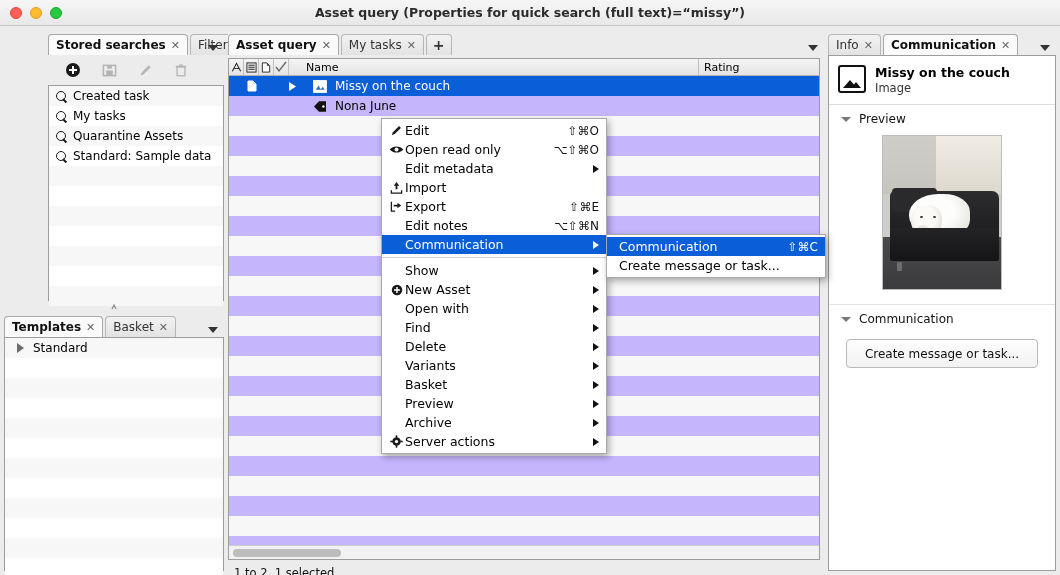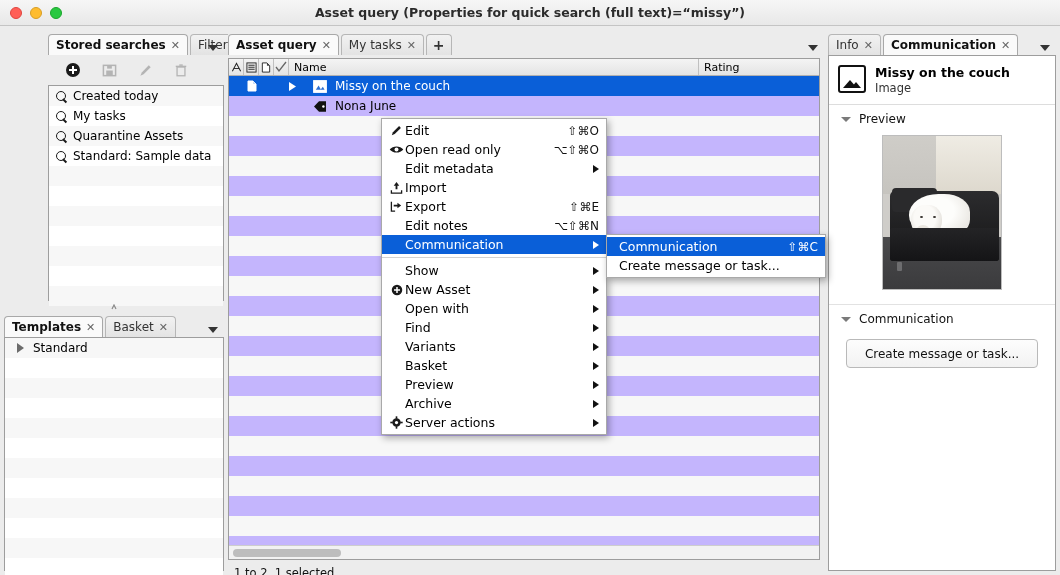--- a/index.html
+++ b/index.html
@@ -113,21 +113,21 @@
     position:absolute; left:0; top:30px; width:592px; height:502px;
     border:1px solid #9d9d9d; background:#fff; overflow:hidden;
   }
   .colhead {
     height:17px; display:flex; align-items:stretch;
     background:linear-gradient(#f4f4f4,#e4e4e4);
     border-bottom:1px solid #b0b0b0; font-size:11px;
   }
   .ch { border-right:1px solid #c0c0c0; display:flex; align-items:center;
         justify-content:center; }
-  .ch.name { justify-content:flex-start; padding-left:5px; flex:1; }
+  .ch.name { justify-content:flex-start; padding-left:5px; flex:1;margin-left:12px; }
   .ch.icon { width:15px; }
   .ch.rating { width:120px; padding-left:5px; justify-content:flex-start;}
   .rows { position:relative; }
   .row { height:20px; display:flex; align-items:center; font-size:12px; }
   .row.odd { background:#f7f7f7; }
   .row.even { background:#c4b5fd; }
   .row.selected { background:#0a5fd8; color:#fff; }
   .row .c-doc { width:46px; display:flex; justify-content:center; }
   .row .c-tri { width:34px; display:flex; justify-content:center; }
   .row .c-thumb { width:22px; display:flex; justify-content:center; }
@@ -310,21 +310,21 @@
           <rect x="2" y="2.5" width="12" height="1.6" fill="#b4b4b4"></rect>
           <rect x="6" y="1" width="4" height="1.6" fill="#b4b4b4"></rect>
         </svg>
     </div>
   </div>
 
   <div class="panel-body" style="height:216px;">
     <ul class="list">
       <li>
         <span class="searchglyph"></span>
-        <span>Created today</span>
+        <span>Created task</span>
       </li>
       <li>
         <span class="searchglyph"></span>
         <span>My tasks</span>
       </li>
       <li>
         <span class="searchglyph"></span>
         <span>Quarantine Assets</span>
       </li>
       <li>
@@ -701,20 +701,25 @@
     <span class="lbl">Open with</span>
     <span class="arr"></span>
   </div>
 
   <div class="mi">
     <span class="ic"></span>
     <span class="lbl">Find</span>
     <span class="arr"></span>
   </div>
 
+  <div class="mi">
+    <span class="ic"></span>
+    <span class="lbl">Delete</span>
+    <span class="arr"></span>
+  </div>
 
   <div class="mi">
     <span class="ic"></span>
     <span class="lbl">Variants</span>
     <span class="arr"></span>
   </div>
 
   <div class="mi">
     <span class="ic"></span>
     <span class="lbl">Basket</span>

